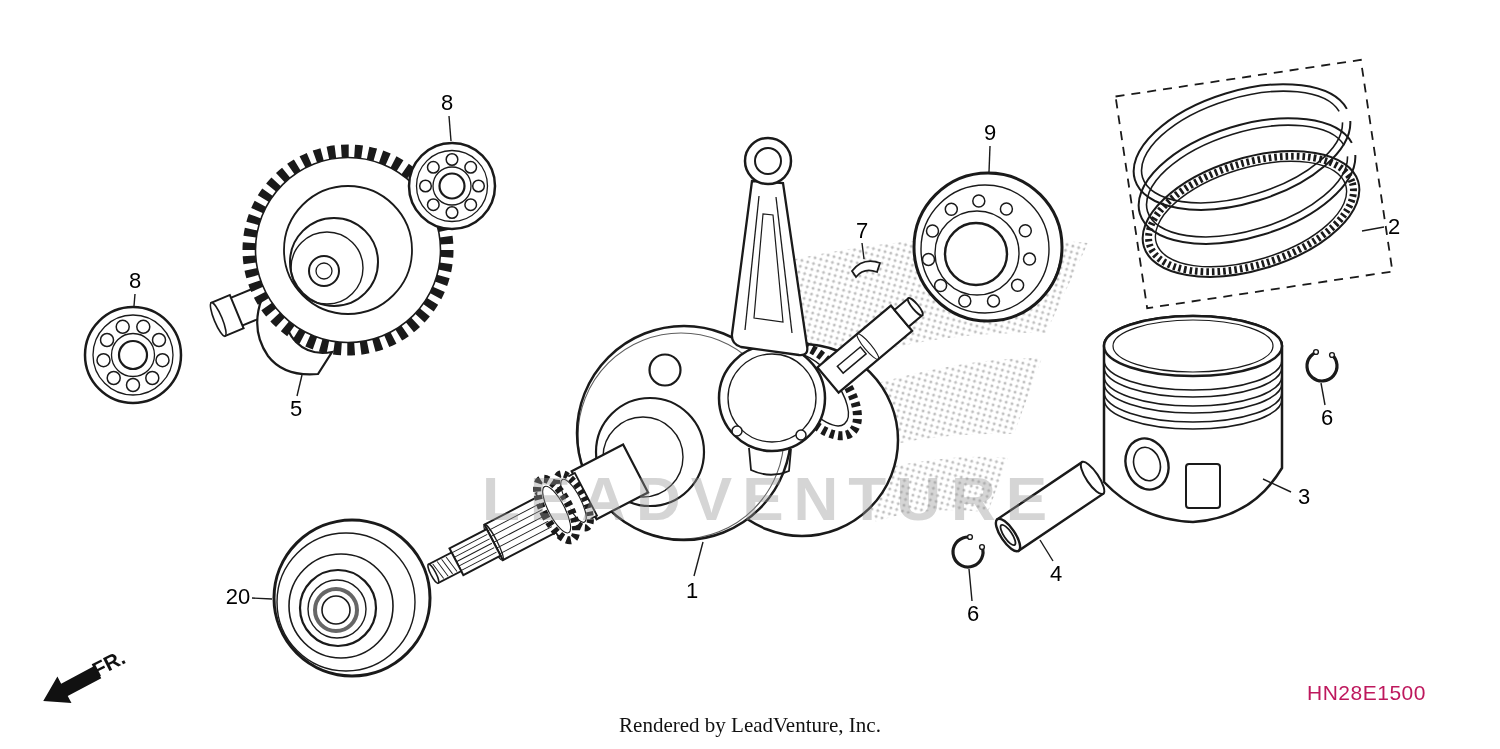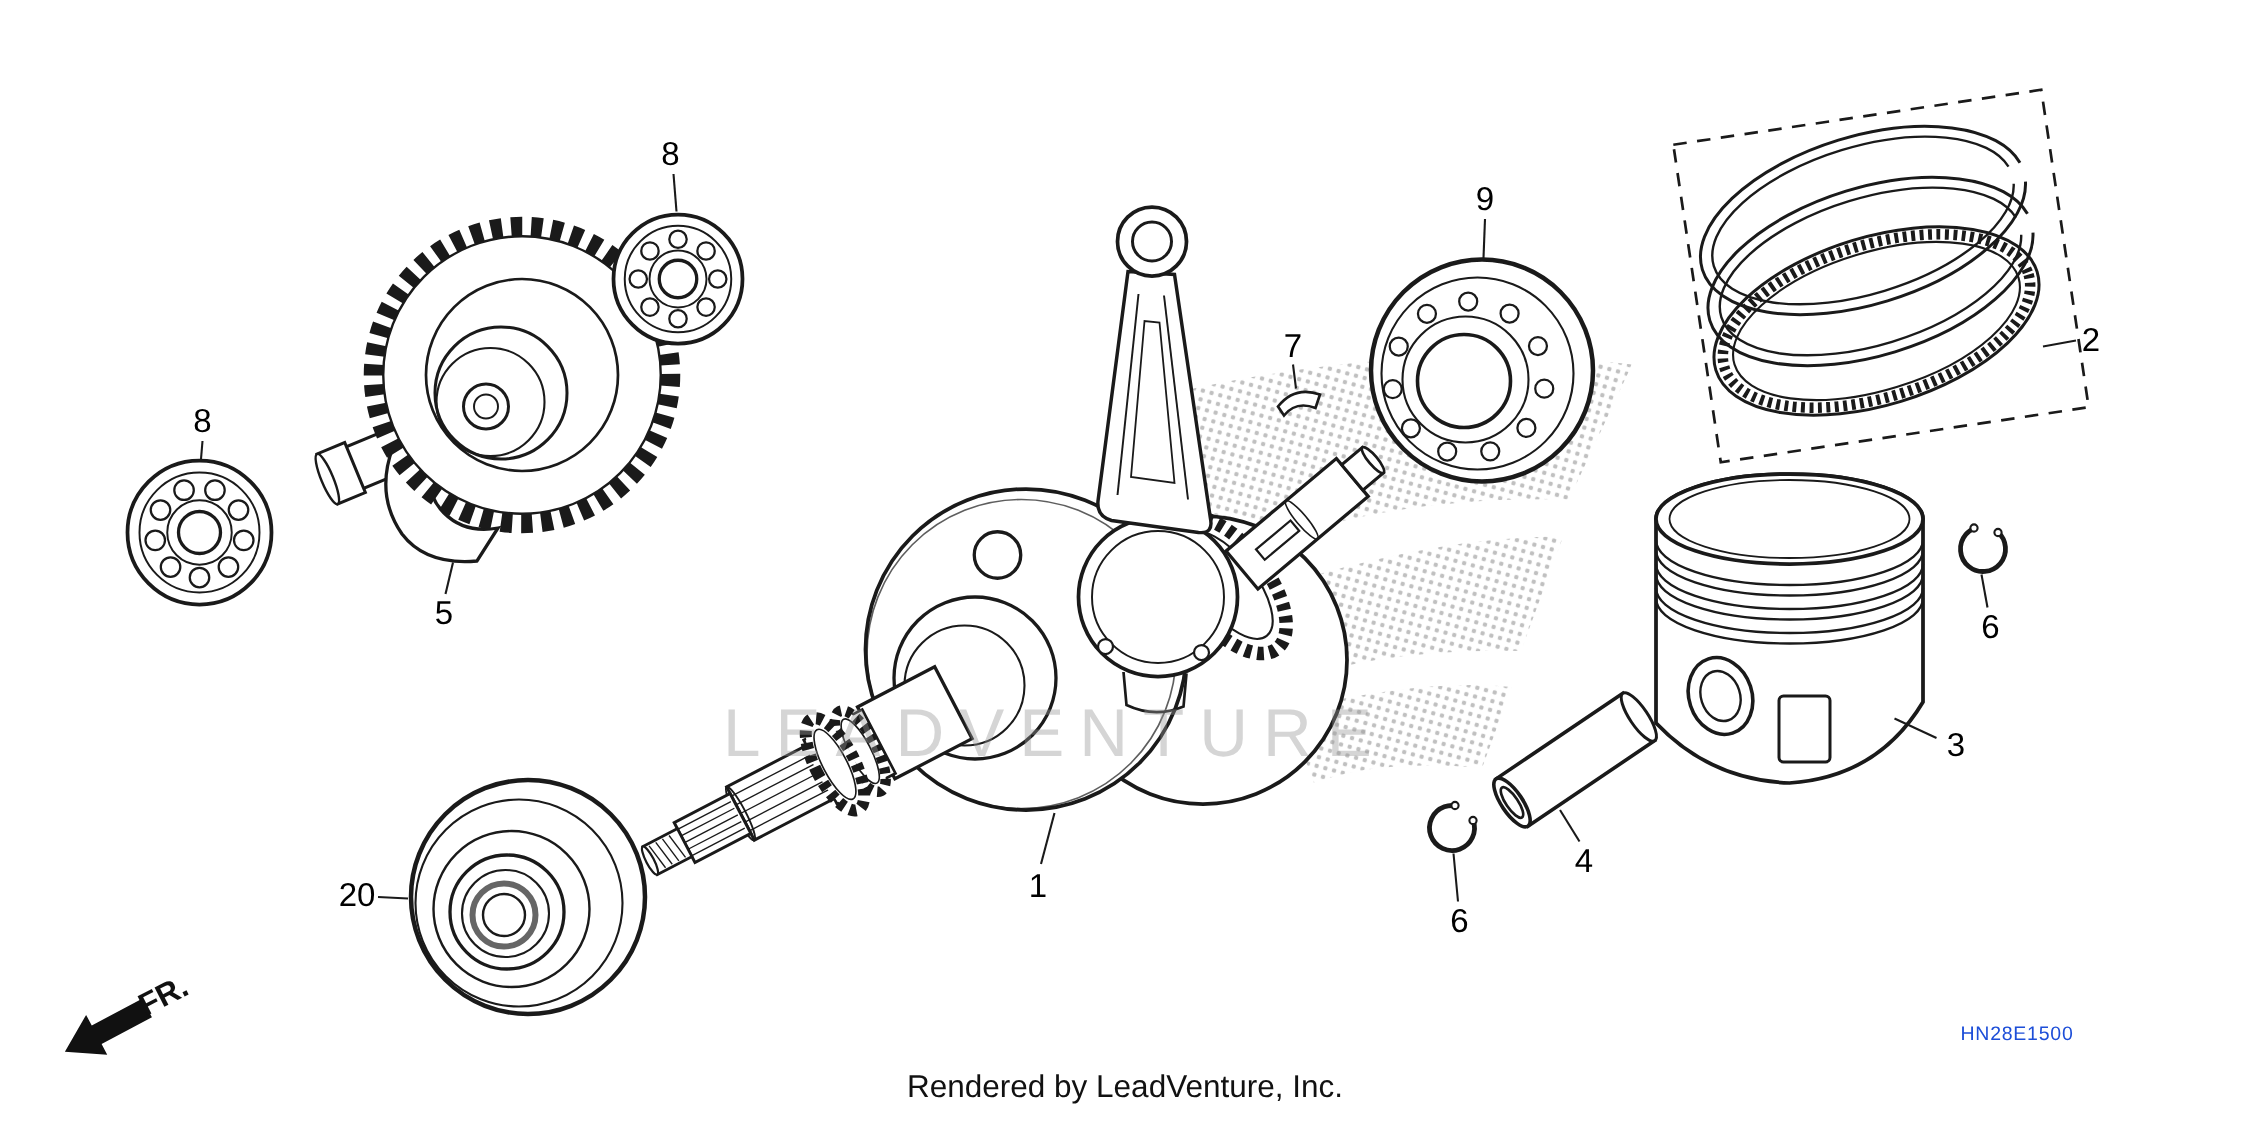--- a/index.html
+++ b/index.html
@@ -6,24 +6,24 @@
   .stage{position:relative;width:1500px;height:749px;background:#ffffff;overflow:hidden;
          font-family:"Liberation Sans",sans-serif;}
   .stage svg{position:absolute;left:0;top:0;}
   .part{fill:#ffffff;stroke:#1a1a1a;}
   .line{fill:none;stroke:#1a1a1a;}
   .thin{fill:none;stroke:#1a1a1a;stroke-width:0.9;}
   .balls circle{fill:#ffffff;stroke:#1a1a1a;stroke-width:1.5;}
   .leader{stroke:#1a1a1a;stroke-width:1.4;}
   .callout{position:absolute;transform:translate(-50%,-50%);font-size:22px;color:#000;
            line-height:1;cursor:pointer;}
-  .diagram-code{position:absolute;left:1307px;top:681px;font-size:13px;color:#1d4ed8;letter-spacing:0.5px;}
+  .diagram-code{position:absolute;left:1307px;top:681px;font-size:21px;color:#be185d;letter-spacing:0.5px;}
   .footer-credit{position:absolute;left:0;top:713px;width:100%;text-align:center;
-                 font-family:Liberation Sans, sans-serif;font-size:21px;color:#111;}
-  .wm-text{position:absolute;left:482px;top:463px;font-size:45px;font-weight:normal;
+                 font-family:Liberation Serif, serif;font-size:21px;color:#111;}
+  .wm-text{position:absolute;left:482px;top:463px;font-size:62px;font-weight:bold;
            letter-spacing:10px;color:rgba(150,150,150,0.40);white-space:nowrap;pointer-events:none;}
 </style>
 </head>
 <body>
 
 <div class="stage">
 
 <svg width="1500" height="749" viewBox="0 0 1500 749">
   <defs>
     <pattern id="dots" width="6" height="6" patternUnits="userSpaceOnUse" patternTransform="rotate(15)">

